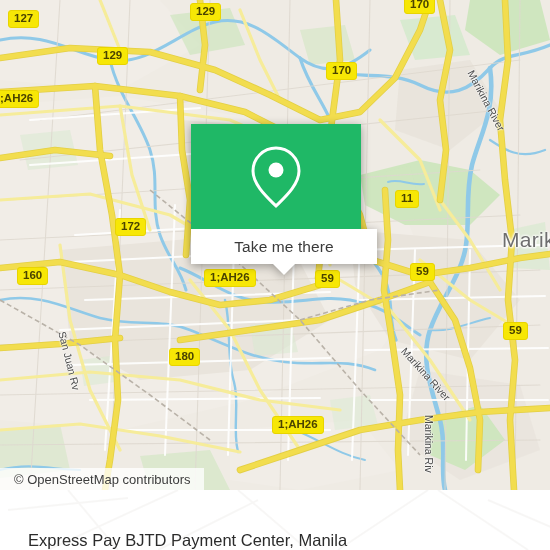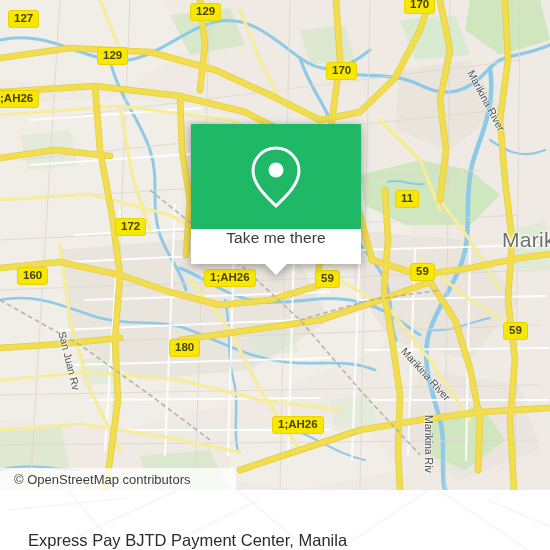--- a/index.html
+++ b/index.html
@@ -17,37 +17,37 @@
   
   .popup{
     position:absolute;left:191px;top:124px;width:170px;height:140px;
     filter:drop-shadow(0 2px 5px rgba(0,0,0,.35));
   }
   .popup-top{
     width:170px;height:105px;background:#1fb866;
     display:flex;align-items:center;justify-content:center;
   }
   .popup-bottom{
-    width:170px;height:35px;background:#ffffff;
-    display:flex;align-items:flex-start;justify-content:center;
+    width:186px;height:35px;background:#ffffff;
+    display:flex;align-items:center;justify-content:center;
     position:relative;
   }
   .popup-label{
     font-size:15.5px;color:#3a3a3a;letter-spacing:.1px;
     font-family:"Liberation Sans","DejaVu Sans",sans-serif;
   }
   .popup-tail{
     position:absolute;left:50%;bottom:-11px;margin-left:-11px;
     width:0;height:0;border-left:11px solid transparent;
     border-right:11px solid transparent;border-top:11px solid #ffffff;
   }
 
   
   .attrib{
-    position:absolute;left:0;top:468px;height:22px;width:236px;
+    position:absolute;left:0;top:468px;height:22px;width:204px;
     display:flex;align-items:center;
     background:rgba(255,255,255,.78);
     padding-left:14px;box-sizing:border-box;
   }
   .attrib span{font-size:13px;color:#3d3d3d;white-space:nowrap;}
 
   
   .footer{
     position:absolute;left:8px;top:490px;width:550px;height:60px;
     background:#ffffff;display:flex;align-items:flex-end;
@@ -270,21 +270,21 @@
       <div class="shield" style="left:326px;top:62px;">170</div>
       <div class="shield" style="left:404px;top:-4px;">170</div>
       <div class="shield" style="left:-6px;top:90px;">;AH26</div>
       <div class="shield" style="left:115px;top:218px;">172</div>
       <div class="shield" style="left:17px;top:267px;">160</div>
       <div class="shield" style="left:381px;top:190px;margin-left:14px;">11</div>
       <div class="shield" style="left:204px;top:269px;">1;AH26</div>
       <div class="shield" style="left:315px;top:270px;">59</div>
       <div class="shield" style="left:410px;top:263px;">59</div>
       <div class="shield" style="left:503px;top:322px;">59</div>
-      <div class="shield" style="left:169px;top:339px;">180</div>
+      <div class="shield" style="left:169px;top:348px;">180</div>
       <div class="shield" style="left:272px;top:416px;">1;AH26</div>
     </div>
 
     <div class="place big" style="left:466px;top:228px;">Mariki</div>
     <div class="place big" style="left:186px;top:128px;">Q</div>
 
     <div class="river-lbl" style="left:476px;top:68px;transform:rotate(62deg);transform-origin:0 0;">Marikina River</div>
     <div class="river-lbl" style="left:408px;top:345px;transform:rotate(48deg);transform-origin:0 0;">Marikina River</div>
     <div class="river-lbl" style="left:435px;top:415px;transform:rotate(90deg);transform-origin:0 0;">Marikina Riv</div>
     <div class="river-lbl" style="left:68px;top:330px;transform:rotate(76deg);transform-origin:0 0;">San Juan Rv</div>

